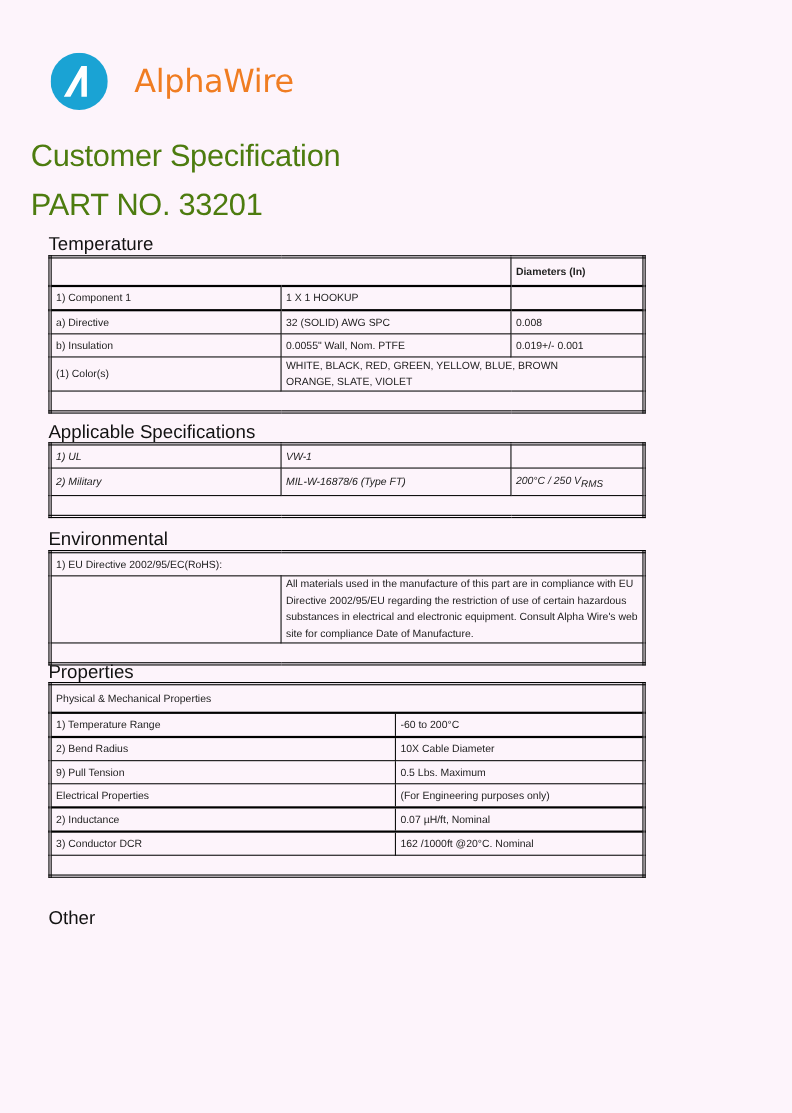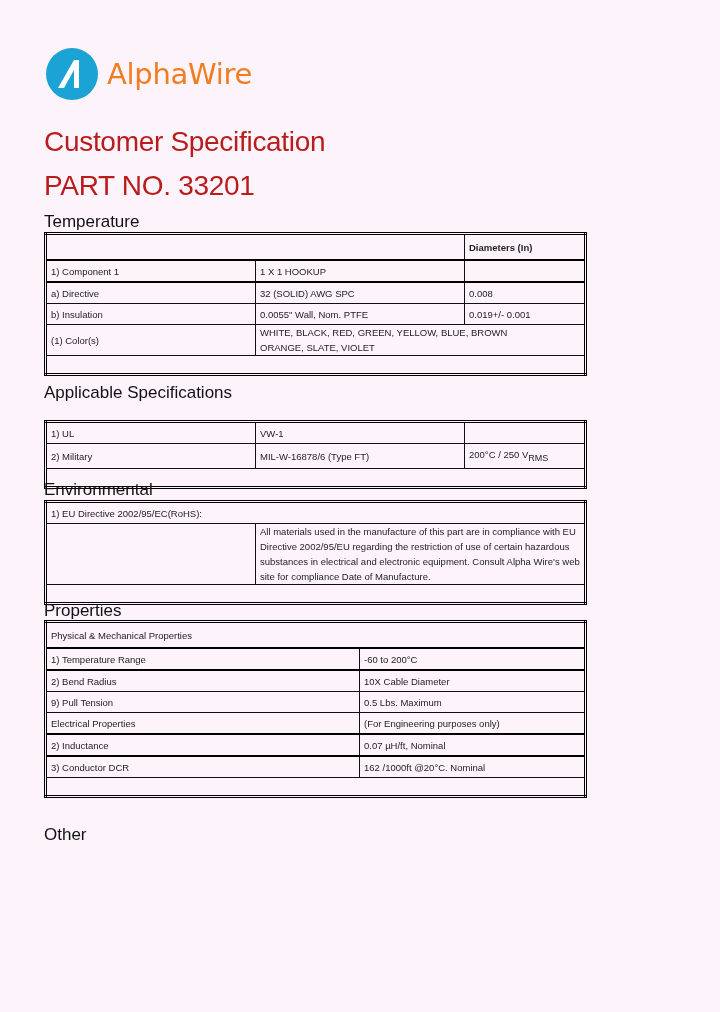--- a/index.html
+++ b/index.html
@@ -5,23 +5,23 @@
   html, body { margin: 0; padding: 0; }
   body {
     width: 720px; height: 1012px; overflow: hidden;
     background: #fdf4fb;
     font-family: "Liberation Sans", sans-serif;
     color: #111;
     position: relative;
   }
   .logo { position: absolute; left: 46px; top: 48px; height: 52px; display: flex; align-items: center; }
   .logo svg { display: block; }
-  .logo-text { font-size: 29px; color: #f07d22; margin-left: 9px; letter-spacing: -0.3px; font-family: "DejaVu Sans", sans-serif; font-weight: normal; }
+  .logo-text { font-size: 29px; color: #f07d22; margin-left: 24px; letter-spacing: -0.3px; font-family: "DejaVu Sans", sans-serif; font-weight: normal; }
   .contact { position: absolute; left: 360px; top: 66px; font-size: 10px; line-height: 15px; color: #222; }
-  .title { position: absolute; left: 44px; font-size: 28px; color: #b91c1c; letter-spacing: -0.3px; }
+  .title { position: absolute; left: 28px; font-size: 28px; color: #4d7c0f; letter-spacing: -0.3px; }
   .t1 { top: 126px; }
   .t2 { top: 170px; text-align: right; }
   .section-h { position: absolute; left: 44px; font-size: 17px; color: #111; }
   table.spec {
     position: absolute; left: 44px; width: 543px;
     border-collapse: collapse;
     border: 3px double #000;
     font-size: 9.5px; color: #222;
   }
   table.spec td { border: 1px solid #111; padding: 0 4px; height: 20px; vertical-align: middle; }
@@ -87,21 +87,21 @@
       <div>ORANGE, SLATE, VIOLET</div>
     </td>
   </tr>
   <tr class="blank">
         <td colspan="3"></td>
       </tr>
 </tbody>
   </table>
 
 <div class="section-h" style="top:383px;">Applicable Specifications</div>
-<table class="spec" style="top:420px;">
+<table class="spec" style="top:402px;font-style:italic;">
   <colgroup>
       <col style="width:210px">
       <col style="width:209px">
       <col>
     </colgroup>
   <tbody>
       <tr>
     <td>1) UL</td>
     <td>VW-1</td>
     <td></td>

